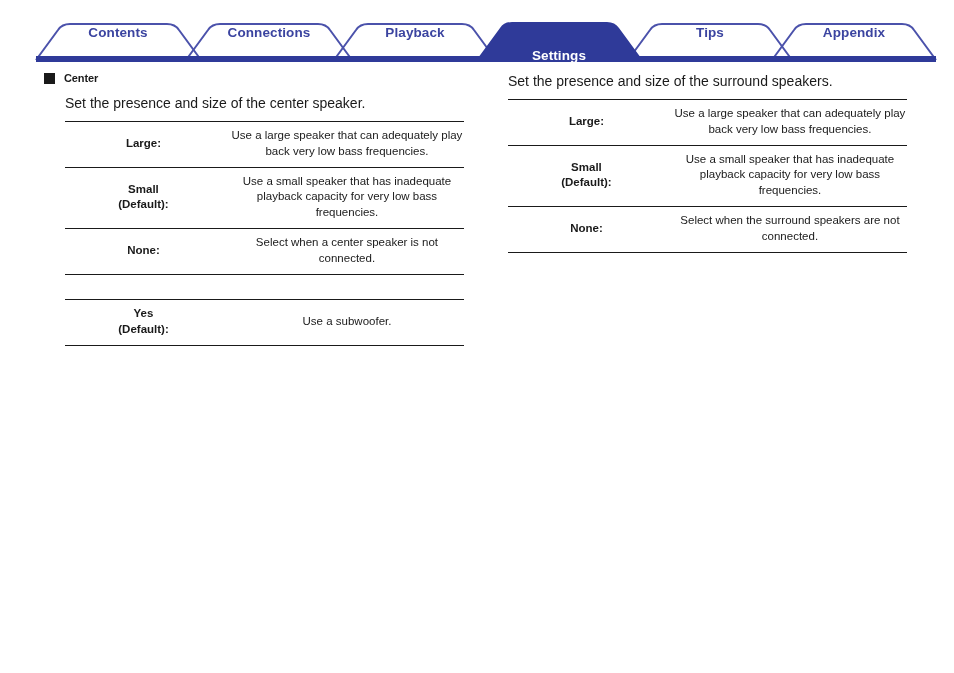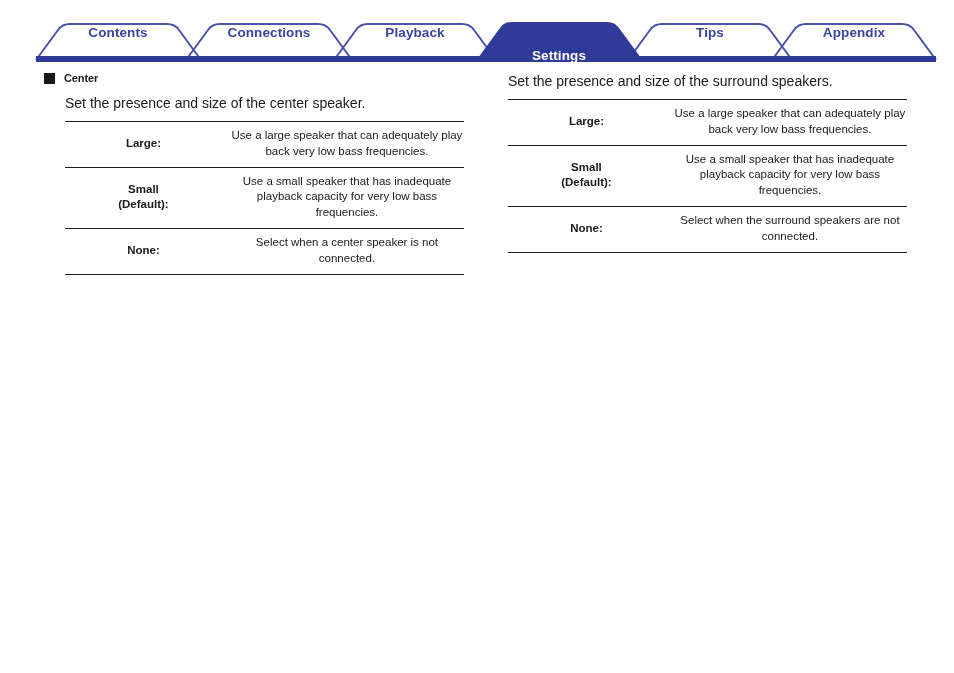--- a/index.html
+++ b/index.html
@@ -156,20 +156,27 @@
         </td>
         <td class="v">Select when a center speaker is not connected.</td>
       </tr>
     </tbody>
       </table>
   </div>
 
   <div class="section" style="margin-top:24px;">
     <table class="tbl">
       <tbody>
+          <tr>
+        <td class="k">
+          <span class="k-main">Yes</span><br>
+          <span class="k-def">(Default):</span>
+        </td>
+        <td class="v">Use a subwoofer.</td>
+      </tr>
     </tbody>
       </table>
   </div>
 
 </div>
 
 <div class="col col-right">
 
   <div class="section">
     <p class="sec-desc">Set the presence and size of the surround speakers.</p>

